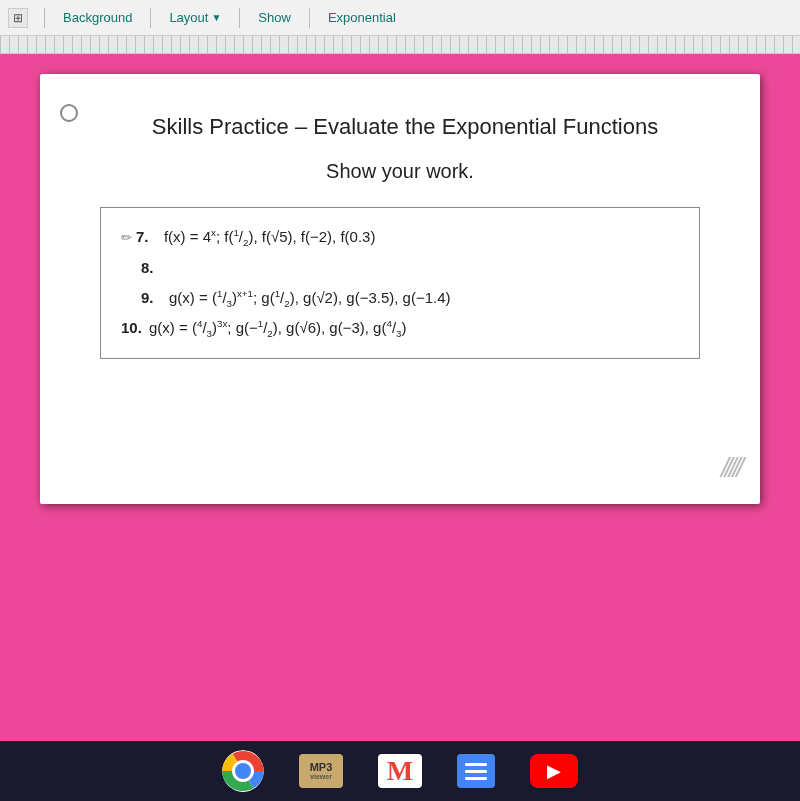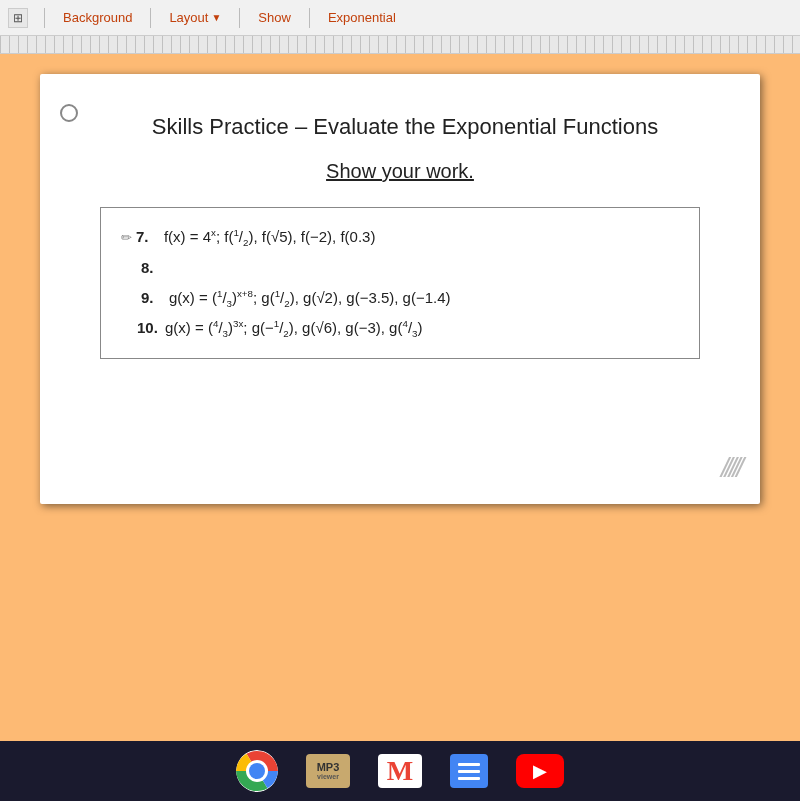--- a/index.html
+++ b/index.html
@@ -38,21 +38,21 @@
     }
     .toolbar-sep {
       width: 1px;
       height: 20px;
       background: #bbb;
       margin: 0 4px;
     }
     .toolbar-btn {
       padding: 4px 10px;
       font-size: 13px;
-      color: #c2410c;
+      color: #0f766e;
       cursor: pointer;
       background: none;
       border: none;
       display: flex;
       align-items: center;
       gap: 3px;
     }
     .toolbar-chevron {
       font-size: 10px;
     }
@@ -63,21 +63,21 @@
       background: #e8e8e8;
       border-bottom: 1px solid #ccc;
       flex-shrink: 0;
       position: relative;
       overflow: hidden;
     }
 
     
     .slide-area {
       flex: 1;
-      background: #fdba74;
+      background: #ec4899;
       display: flex;
       align-items: flex-start;
       justify-content: center;
       padding: 20px;
       overflow: hidden;
     }
 
     
     .slide {
       background: white;
@@ -108,21 +108,20 @@
       margin-top: 10px;
       padding-left: 10px;
     }
 
     .slide-subtitle {
       font-size: 20px;
       font-weight: normal;
       color: #222;
       text-align: center;
       margin-bottom: 24px;
-      text-decoration: underline;
     }
 
     
     .problem-box {
       border: 1.5px solid #888;
       padding: 14px 20px;
       margin: 0 20px;
       font-size: 15px;
       line-height: 2.0;
       color: #222;
@@ -157,21 +156,21 @@
       font-style: italic;
     }
 
     
     .taskbar {
       height: 60px;
       background: #1a1a2e;
       display: flex;
       align-items: center;
       justify-content: center;
-      gap: 28px;
+      gap: 35px;
       flex-shrink: 0;
       text-align: center;
     }
 
     .taskbar-icon {
       width: 42px;
       height: 42px;
       border-radius: 50%;
       display: flex;
       align-items: center;
@@ -243,26 +242,26 @@
         </span>
       </div>
 
       <div class="problem-row">
         <span class="problem-num" style="margin-left:20px;">8.</span>
       </div>
 
       <div class="problem-row">
         <span class="problem-num" style="margin-left:20px;">9.</span>
         <span>
-          g(x) = (<sup>1</sup>/<sub>3</sub>)<sup>x+8</sup>;  g(<sup>1</sup>/<sub>2</sub>), g(√2), g(−3.5), g(−1.4)
+          g(x) = (<sup>1</sup>/<sub>3</sub>)<sup>x+1</sup>;  g(<sup>1</sup>/<sub>2</sub>), g(√2), g(−3.5), g(−1.4)
         </span>
       </div>
 
       <div class="problem-row">
-        <span class="problem-num" style="margin-left:16px;">10.</span>
+        <span class="problem-num" style="">10.</span>
         <span>
           g(x) = (<sup>4</sup>/<sub>3</sub>)<sup>3x</sup>;  g(−<sup>1</sup>/<sub>2</sub>), g(√6), g(−3), g(<sup>4</sup>/<sub>3</sub>)
         </span>
       </div>
     </div>
 
     <div class="slash-marks">/////</div>
   </div>
 </div>
 

